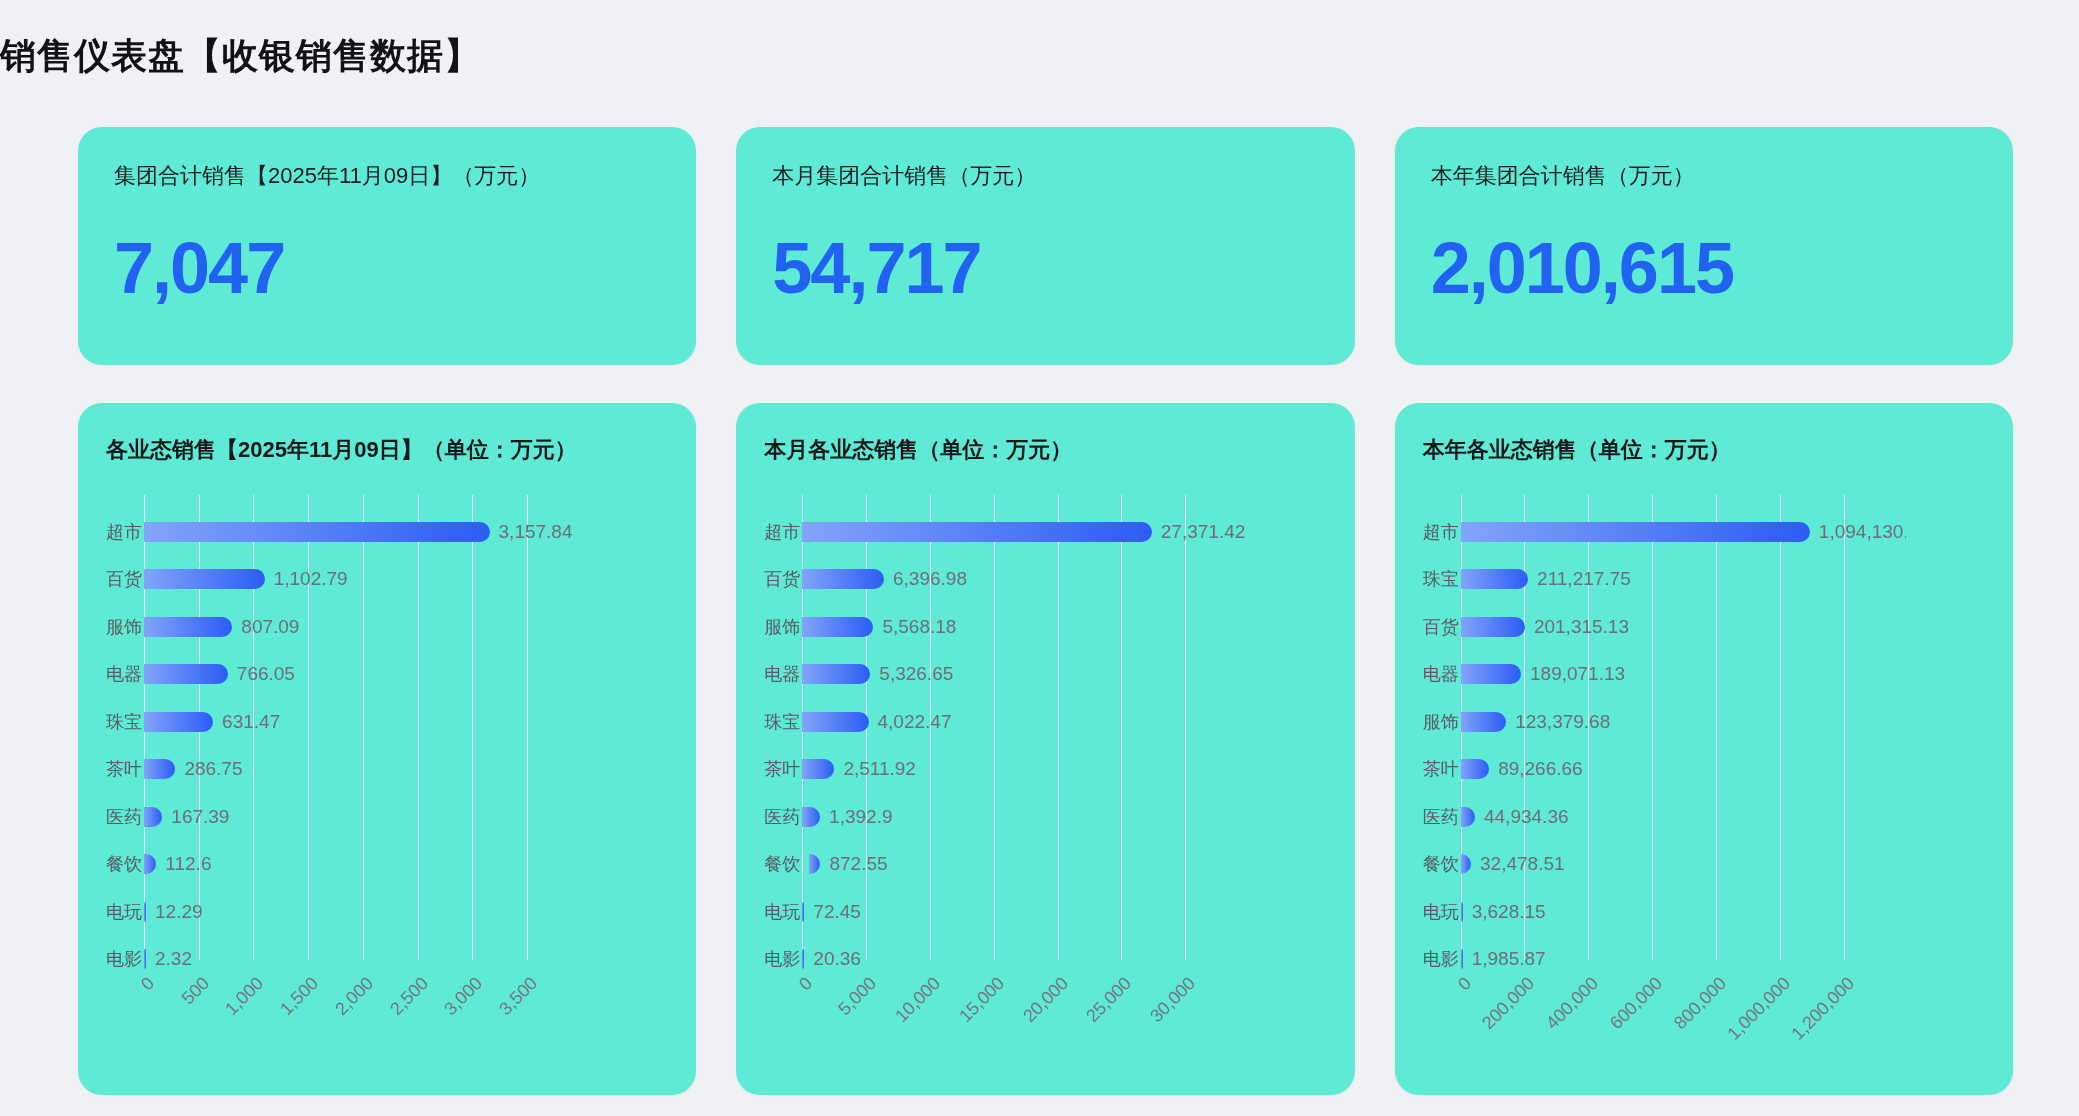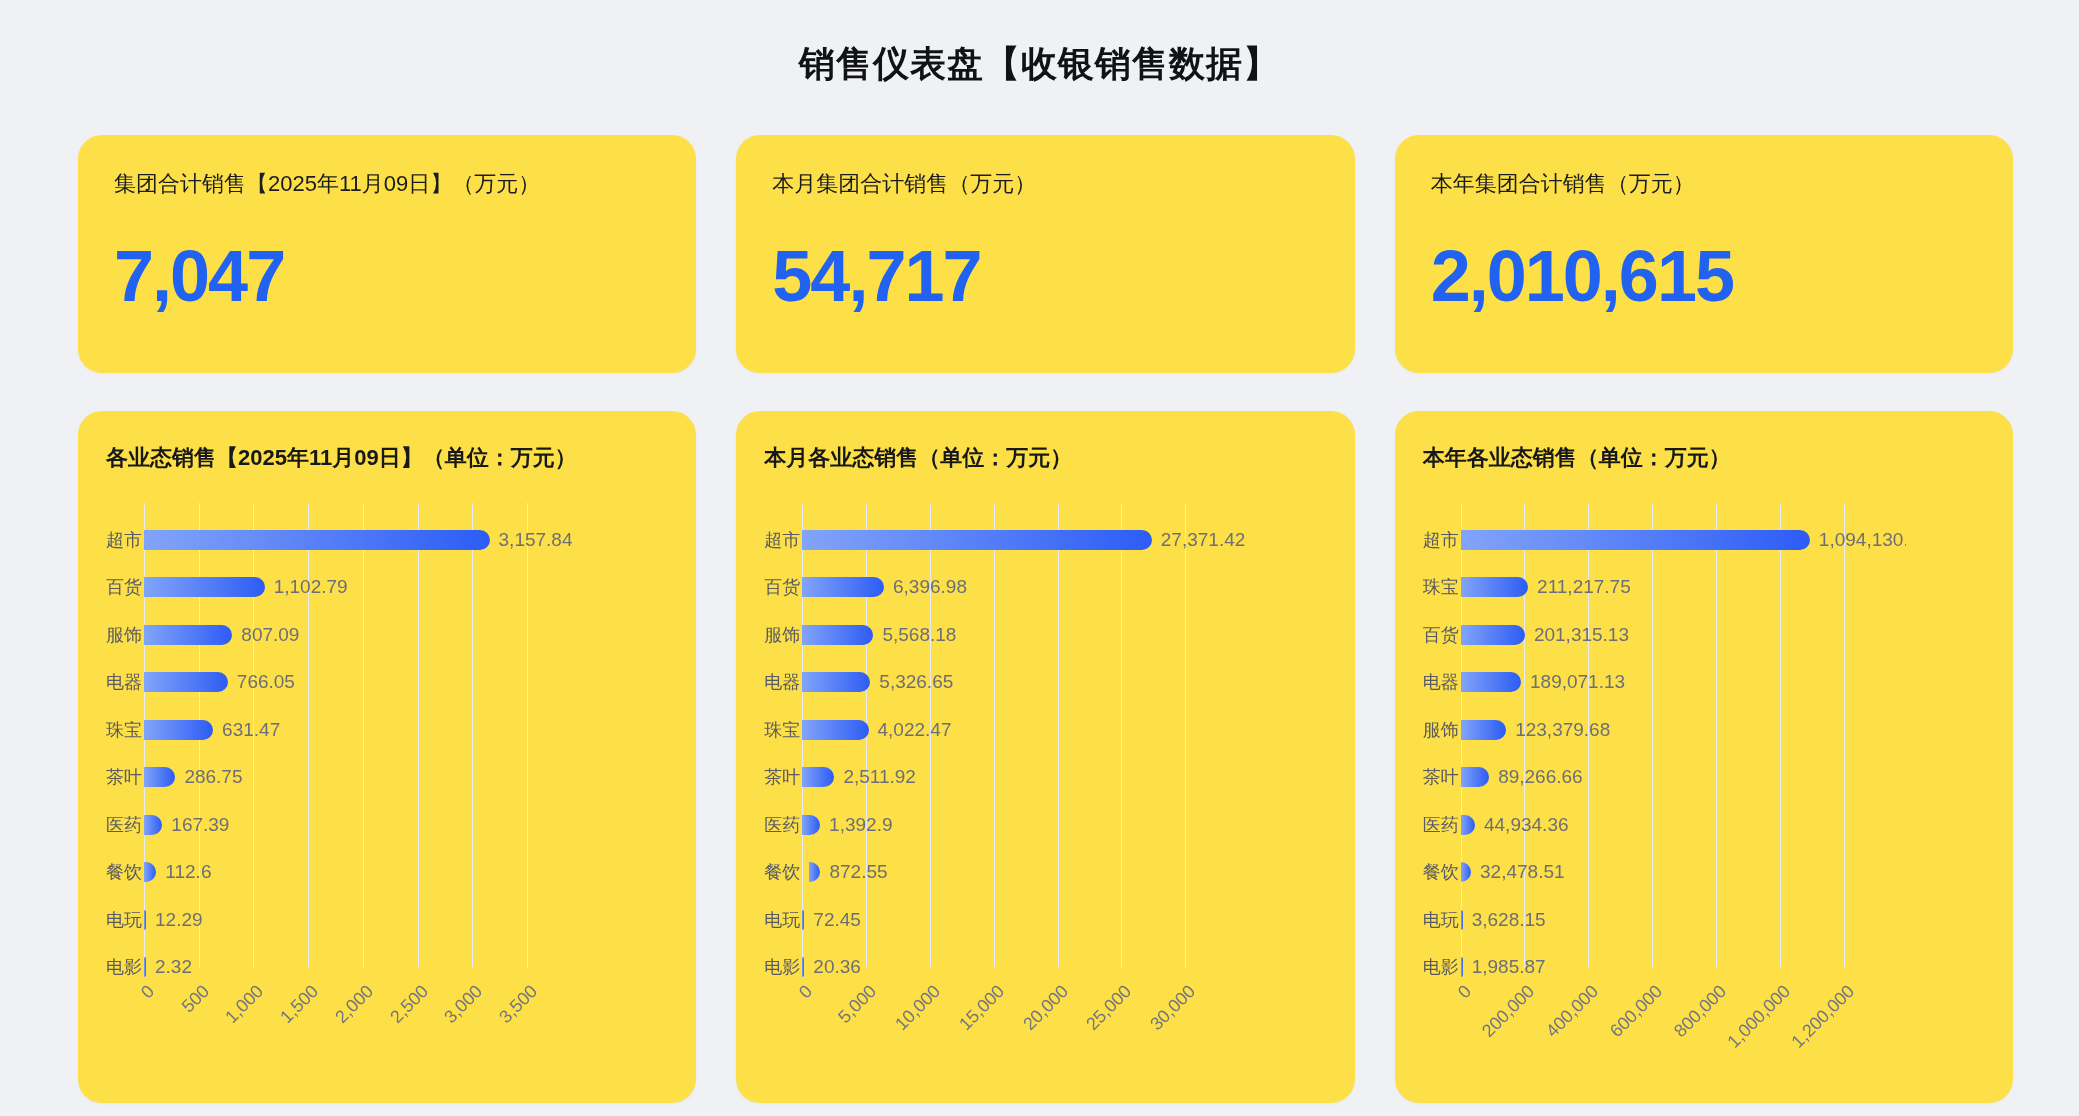--- a/index.html
+++ b/index.html
@@ -4,35 +4,34 @@
 <style>
   * { box-sizing: border-box; margin: 0; padding: 0; }
   html,body { width: 2079px; height: 1116px; }
   body {
     background: #f0f1f4;
     font-family: "Liberation Sans", "DejaVu Sans", sans-serif;
     color: #17181a;
     overflow: hidden;
   }
   .page-title {
-    margin-top: 40px;
-    text-align: center;
+    margin-top: 32px;
     font-size: 36px;
     font-weight: 700;
     color: #111214;
     letter-spacing: 1px;
   }
   .content {
     margin: 46px 66px 0 78px;
     display: grid;
     grid-template-columns: repeat(3, 1fr);
     gap: 38px 40px;
   }
   .card {
-    background: #fde047;
+    background: #5eead4;
     border-radius: 24px;
     box-shadow: 0 1px 3px rgba(30,40,80,0.04);
   }
   .kpi-card { height: 238px; padding: 34px 36px; }
   .kpi-label { font-size: 22px; font-weight: 400; color: #1b1c1f; }
   .kpi-value {
     margin-top: 36px;
     font-size: 72px;
     font-weight: 700;
     color: #2163f0;

